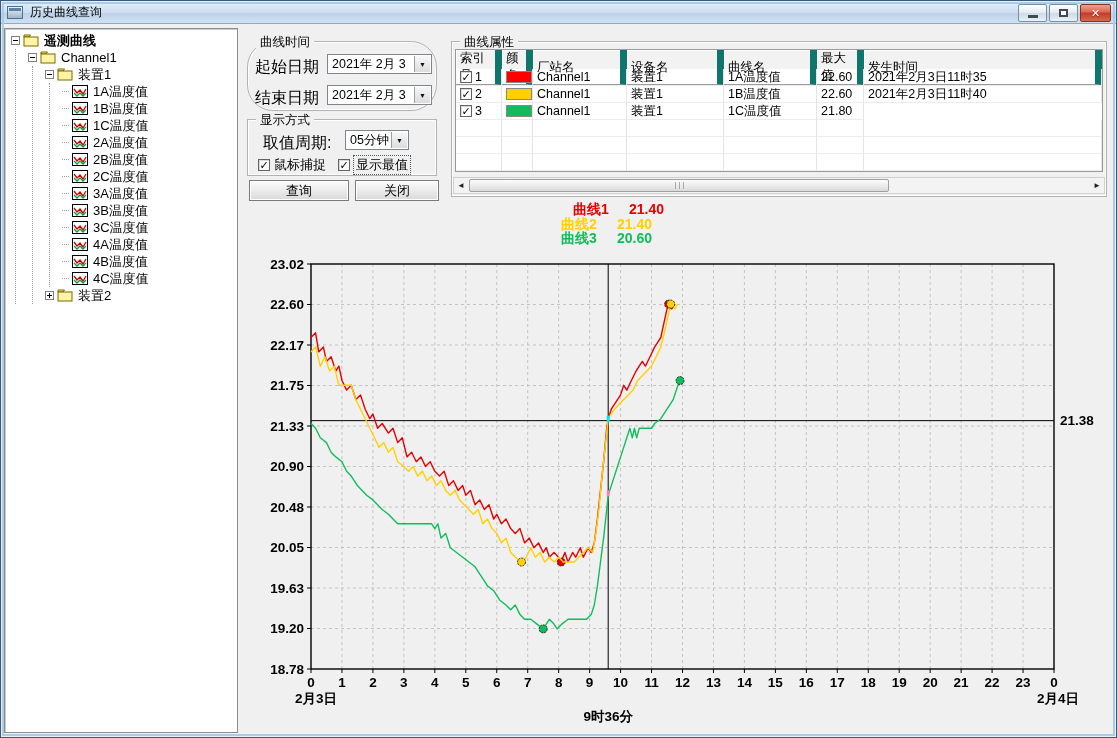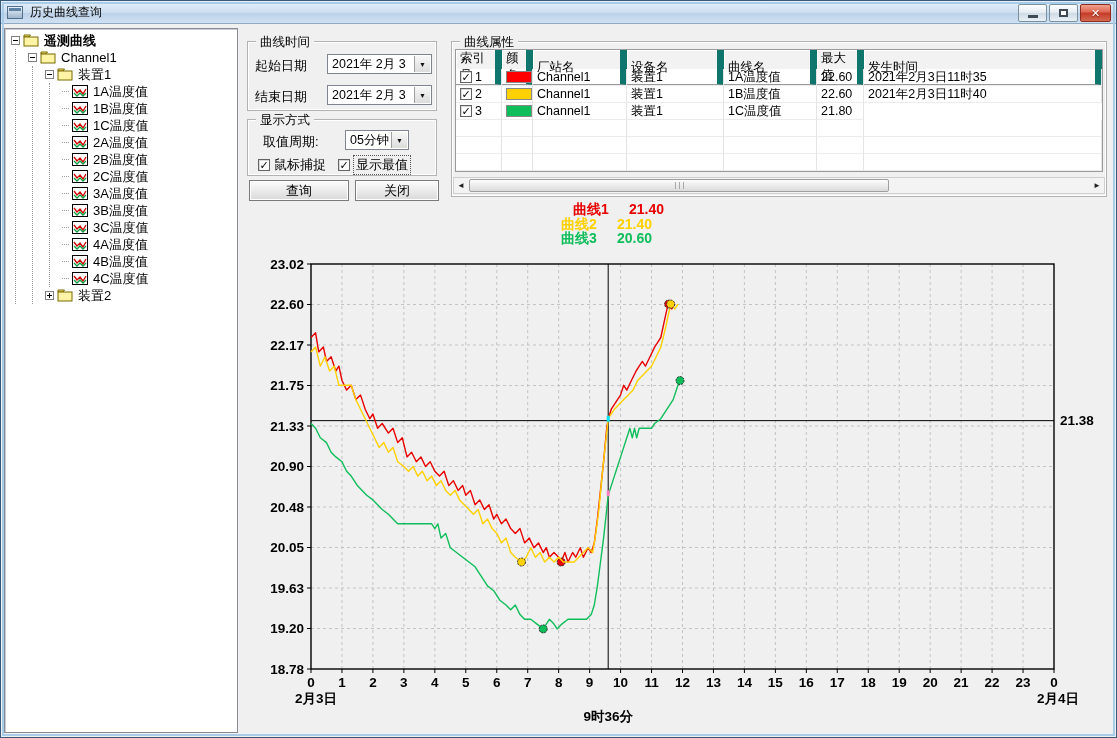--- a/index.html
+++ b/index.html
@@ -31,21 +31,21 @@
   .tree-row.root .lbl{font-weight:bold;}
   .kids{margin-left:4px;border-left:1px dotted #9C9C9C;padding-left:12px;}
   .expander{flex:0 0 auto;width:9px;height:9px;border:1px solid #808080;background:#fff;position:relative;}
   .expander::before{content:'';position:absolute;left:1px;right:1px;top:3px;border-top:1px solid #000;}
   .expander.plus::after{content:'';position:absolute;top:1px;bottom:1px;left:3px;border-left:1px solid #000;}
   .leaf-stub{flex:0 0 auto;width:7px;border-top:1px dotted #9C9C9C;}
   .tree-icon{flex:0 0 auto;display:inline-flex;}
   
   .grp{position:absolute;border:1px solid #B2B2B2;box-shadow:inset 1px 1px 0 #FFFFFF, inset -1px -1px 0 #FFFFFF;}
   .grp-label{position:absolute;top:-8px;left:8px;background:#F0F0F0;padding:0 4px;font-size:12.5px;}
-  .fld-label{position:absolute;font-size:13px;}
+  .fld-label{position:absolute;font-size:16px;}
   .combo{position:absolute;background:#fff;border:1px solid #7F8490;height:20px;display:flex;
     align-items:center;font-size:12.5px;padding-left:4px;}
   .combo .arrow-btn{position:absolute;right:1px;top:1px;bottom:1px;width:16px;
     background:linear-gradient(#F7F7F7,#DCDCDC);border-left:1px solid #9E9E9E;
     display:flex;align-items:center;justify-content:center;font-size:7px;color:#111;}
   .cb{flex:0 0 auto;width:12px;height:12px;background:#fff;border:1px solid #636363;
     display:inline-flex;align-items:center;justify-content:center;font-size:11px;font-weight:bold;
     color:#000;box-shadow:inset 1px 1px 0 #D9D9D9;line-height:1;}
   .cb-row{position:absolute;display:flex;align-items:center;gap:4px;font-size:13px;}
   .focus-dotted{outline:1px dotted #555;padding:0 2px;}
@@ -242,21 +242,21 @@
             <svg class="tree-icon" width="16" height="13" viewBox="0 0 16 13">
               <path d="M1 3 L6 3 L7.5 1 L1 1 Z" fill="#FFE978" stroke="#7A6A00" stroke-width="1"></path>
               <rect x="1" y="3" width="14" height="9" fill="#FFF3A6" stroke="#7A6A00" stroke-width="1"></rect>
             </svg>
             <span class="lbl">装置2</span>
           </div>
         </div>
       </div>
     </div>
 
-  <div class="grp" style="left:246px;top:40px;width:190px;height:70px;">
+  <div class="grp" style="left:246px;top:40px;width:190px;height:70px;border-radius:26px;">
     <span class="grp-label">曲线时间</span>
   </div>
   <span class="fld-label" style="left:254px;top:56px;">起始日期</span>
   <div class="combo" style="left:326px;top:53px;width:105px;">
     <span>2021年 2月 3</span>
     <span class="arrow-btn">▼</span>
   </div>
   <span class="fld-label" style="left:254px;top:87px;">结束日期</span>
   <div class="combo" style="left:326px;top:84px;width:105px;">
     <span>2021年 2月 3</span>

